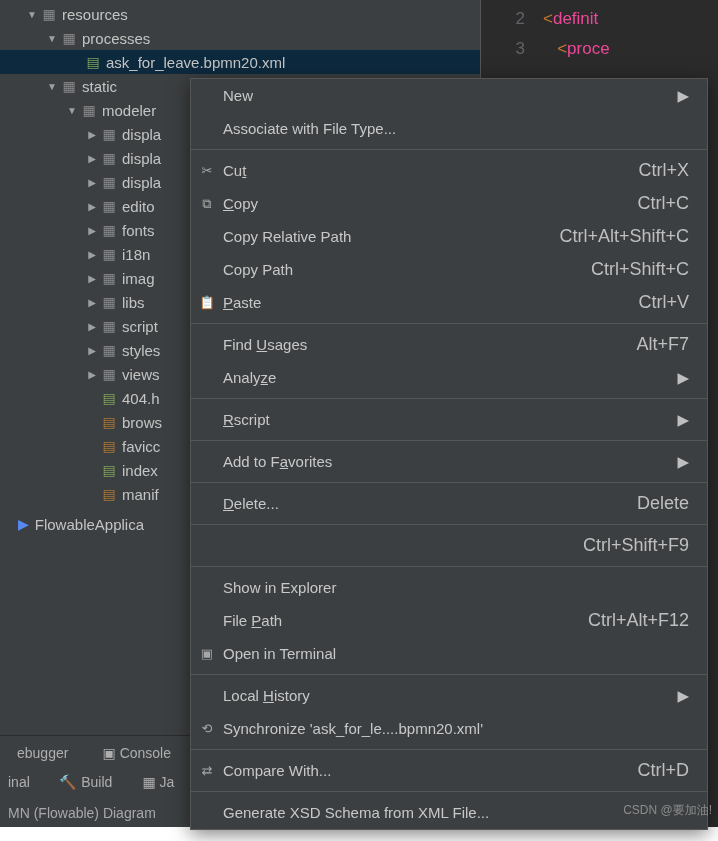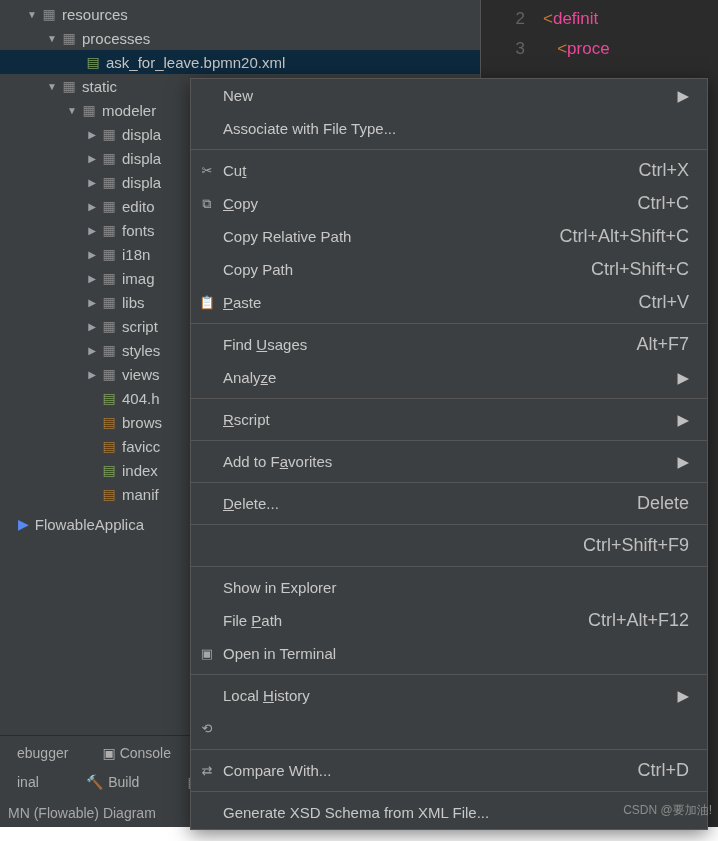--- a/index.html
+++ b/index.html
@@ -23,21 +23,21 @@
   .indent-4 { padding-left: 84px; }
   .indent-5 { padding-left: 100px; }
 
   .app-row { display:flex; align-items:center; height:28px; padding-left:18px; margin-top:4px; }
   .run-icon { color:#568af2; margin-right:6px; }
 
   .bottom-tabs { position:absolute; bottom:72px; left:0; height:34px; display:flex; align-items:center; border-top:1px solid #2b2b2b; width:480px; color:#aeaeae; font-size:14px; }
   .bottom-tabs .tab { padding:0 17px; display:flex; align-items:center; gap:4px; }
 
   .status-bar { position:absolute; bottom:44px; left:0; height:30px; display:flex; align-items:center; gap:14px; font-size:14px; color:#afafaf; }
-  .status-bar .item { padding:0 17px; display:flex; align-items:center; gap:4px; }
+  .status-bar .item { padding:0 8px; display:flex; align-items:center; gap:4px; }
 
   .status-bar2 { position:absolute; bottom:14px; left:0; height:28px; display:flex; align-items:center; font-size:14px; color:#a8a8aa; padding-left:8px; }
 
   .editor { position:absolute; top:0; right:0; width:238px; height:100%; background:#2b2b2b; border-left:1px solid #555; padding-top:4px; }
   .gutter-line { display:flex; height:30px; align-items:center; font-family: "JetBrains Mono", Consolas, monospace; font-size:17px; }
   .ln { width:62px; text-align:right; color:#5f6367; padding-right:18px; }
   .code { color:#cc7832; }
   .tagname { color:#ec4899;margin-top:20px; }
 
   
@@ -281,20 +281,21 @@
       <span class="ctx-icon">▣</span>
       <span>Open in Terminal</span>
     </div>
   <div class="ctx-sep"></div>
   <div class="ctx-row">
       <span><span>Local </span><span class="mn">H</span><span>istory</span></span>
       <span class="sub">▶</span>
     </div>
   <div class="ctx-row">
       <span class="ctx-icon">⟲</span>
+      <span>Synchronize 'ask_for_le....bpmn20.xml'</span>
     </div>
   <div class="ctx-sep"></div>
   <div class="ctx-row">
       <span class="ctx-icon">⇄</span>
       <span>Compare With...</span>
       <span class="sc">Ctrl+D</span>
     </div>
   <div class="ctx-sep"></div>
   <div class="ctx-row">
       <span>Generate XSD Schema from XML File...</span>

